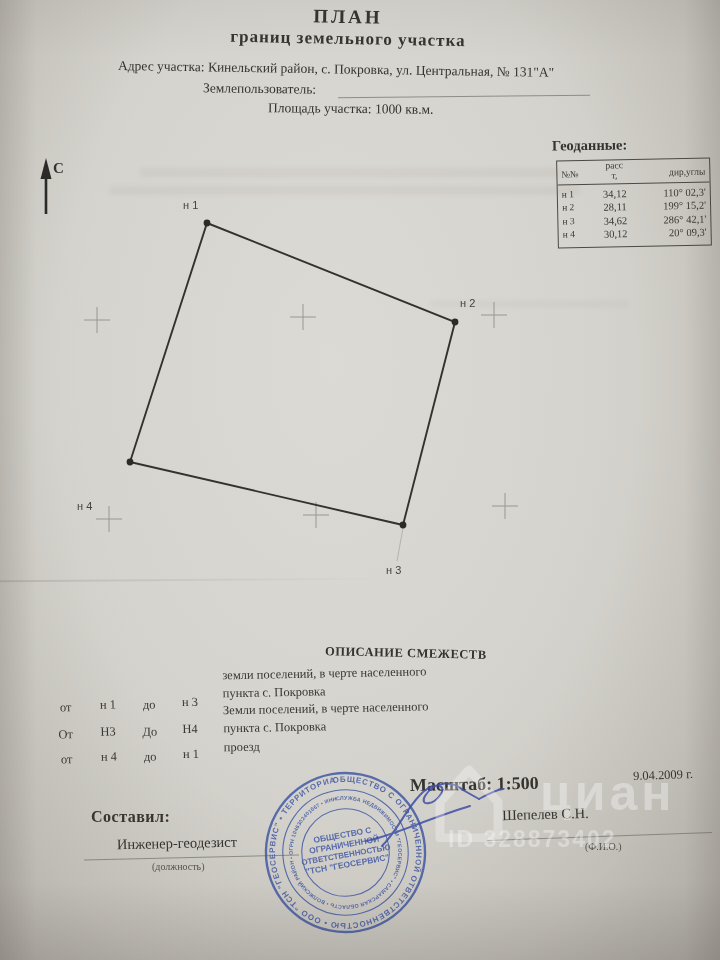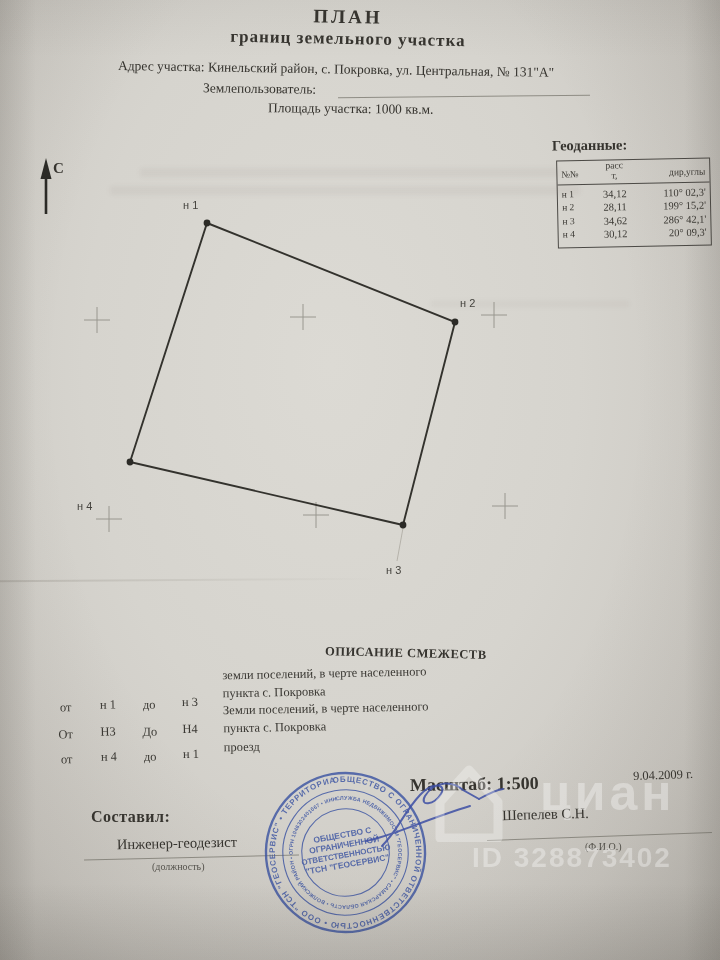--- a/index.html
+++ b/index.html
@@ -50,21 +50,21 @@
   .pos-line{left:84px;top:857px;width:215px;height:1px;background:#8f8d85;transform:rotate(-1.3deg);}
   .pos-cap{left:152px;top:861px;font-size:10px;color:#55534d;}
   .name-val{left:502px;top:806px;font-size:14.5px;transform:rotate(-1.6deg);}
   .name-line{left:487px;top:836px;width:225px;height:1px;background:#8f8d85;transform:rotate(-2deg);}
   .name-cap{left:585px;top:841px;font-size:10px;color:#55534d;}
   .stamp{left:258px;top:765px;width:175px;height:175px;transform:rotate(-10deg);opacity:.8;}
   .stamp text{font-family:"Liberation Sans",sans-serif;fill:#3952a2;}
   .sig{left:0;top:0;width:720px;height:960px;pointer-events:none;}
   .wm{z-index:50;pointer-events:none;font-family:"Liberation Sans",sans-serif;font-weight:bold;color:rgba(255,255,255,.34);}
   .wm-brand{left:519px;top:764px;font-size:50px;letter-spacing:4px;white-space:nowrap;margin-left:21px;}
-  .wm-id{left:472px;top:826px;font-size:28px;letter-spacing:2px;white-space:nowrap;margin-top:16px;}
+  .wm-id{left:448px;top:826px;font-size:23px;letter-spacing:2px;white-space:nowrap;}
   .wm-house{left:430px;top:756px;z-index:50;pointer-events:none;opacity:.3;}
   .overlay{position:absolute;left:0;top:0;pointer-events:none;}
 </style>
 </head>
 <body>
 
 <div class="ghost" style="left:140px;top:168px;width:420px;height:9px;"></div>
 <div class="ghost" style="left:110px;top:186px;width:470px;height:9px;"></div>
 <div class="ghost" style="left:430px;top:300px;width:200px;height:8px;opacity:.7;"></div>
 <div class="crease"></div>

